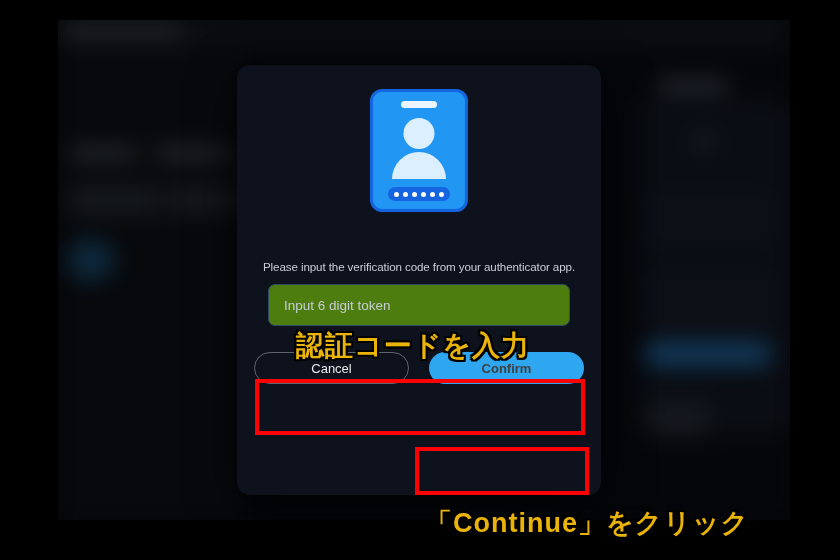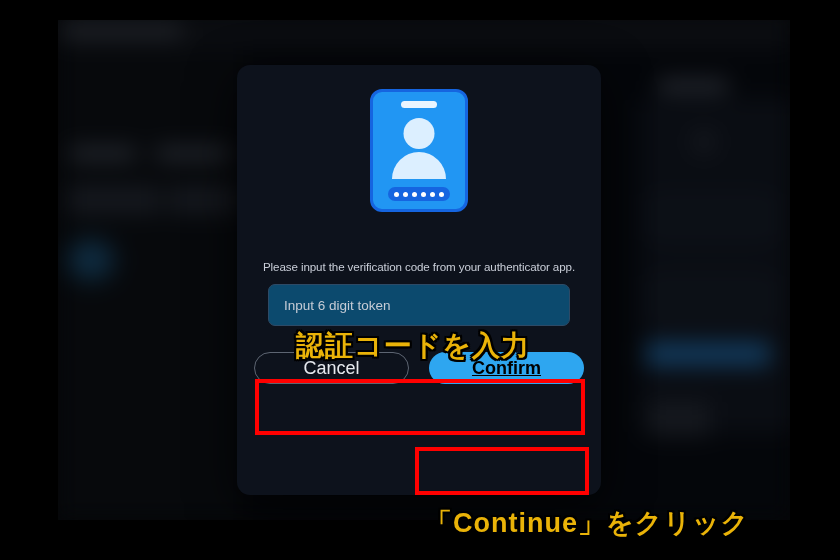--- a/index.html
+++ b/index.html
@@ -221,21 +221,21 @@
   }
   .input-row {
     margin-top: 11px;
     display: flex;
     justify-content: center;
   }
   .token-input {
     width: 302px;
     height: 42px;
     box-sizing: border-box;
-    background: #0c4a6e;
+    background: #4d7c0f;
     border: 1px solid #2d4a66;
     border-radius: 7px;
     color: #c6ccd6;
     font-size: 13.5px;
     font-family: "Liberation Sans", sans-serif;
     padding: 0 15px;
     outline: none;
   }
   .token-input::placeholder { color: #c6ccd6; opacity: 1; }
 
@@ -243,39 +243,38 @@
   .footer {
     margin-top: 26px;
     display: flex;
     justify-content: center;
     gap: 20px;
   }
   .btn {
     width: 155px;
     height: 32px;
     border-radius: 16px;
-    font-size: 18px;
+    font-size: 13px;
     font-family: "Liberation Sans", sans-serif;
     display: flex;
     align-items: center;
     justify-content: center;
     cursor: pointer;
     box-sizing: border-box;
   }
   .btn-cancel {
     background: transparent;
     border: 1px solid #5d6572;
     color: #e6e9ee;
   }
   .btn-confirm {
     background: #2ea6f0;
     border: none;
-    color: #000000;
+    color: #404040;
     font-weight: bold;
-    text-decoration: underline;
   }
 
   
   .hl {
     position: absolute;
     border: 4px solid #ff0000;
     box-sizing: border-box;
     pointer-events: none;
   }
   .hl-input   { left: 255px; top: 379px; width: 330px; height: 56px; }

